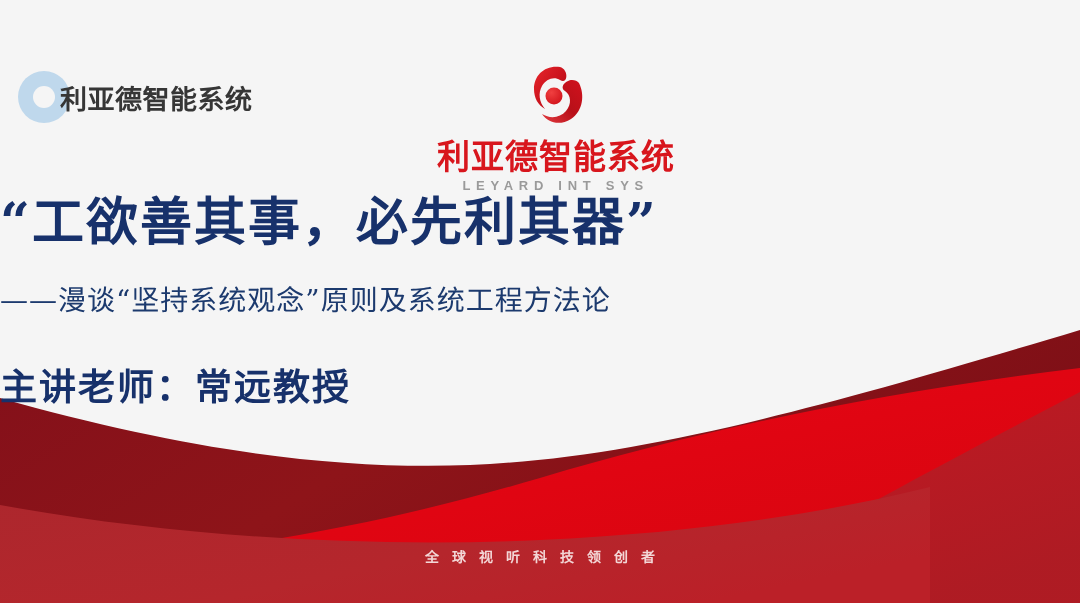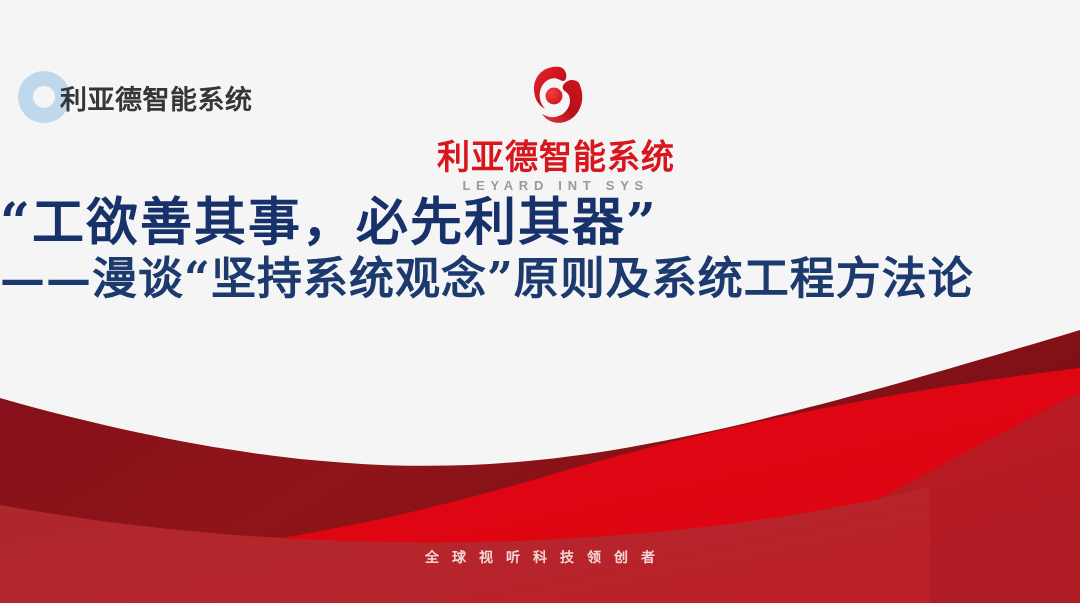--- a/index.html
+++ b/index.html
@@ -113,24 +113,24 @@
   #main-title {
     font-family: "DejaVu Serif", "Liberation Serif", serif;
     font-size: 52px;
     font-weight: bold;
     color: #17316b;
     letter-spacing: 2px;
     line-height: 1.15;
     white-space: nowrap;
   }
   #sub-title {
-    margin-top: 0;
+    margin-top: 32px;
     font-family: "DejaVu Serif", "Liberation Serif", serif;
-    font-size: 45px;
-    font-weight: bold;
+    font-size: 28px;
+    font-weight: normal;
     color: #1c3a6e;
     letter-spacing: 1px;
     line-height: 1.2;
     white-space: nowrap;
   }
   #speaker-line {
     margin-top: 40px;
     font-family: "DejaVu Serif", "Liberation Serif", serif;
     font-size: 37px;
     font-weight: bold;
@@ -227,17 +227,18 @@
 
       <circle cx="35" cy="34" r="8.5" fill="url(#swDot)"></circle>
     </svg>
     <div id="brand-name-cn">利亚德智能系统</div>
     <div id="brand-name-en">LEYARD INT SYS</div>
   </div>
 
   <div id="headline-group">
     <div id="main-title">“工欲善其事，必先利其器”</div>
     <div id="sub-title">——漫谈“坚持系统观念”原则及系统工程方法论</div>
+    <div id="speaker-line">主讲老师：常远教授</div>
   </div>
 
   <div id="footer-tagline">全球视听科技领创者</div>
 
 </div>
 
 </body></html>

